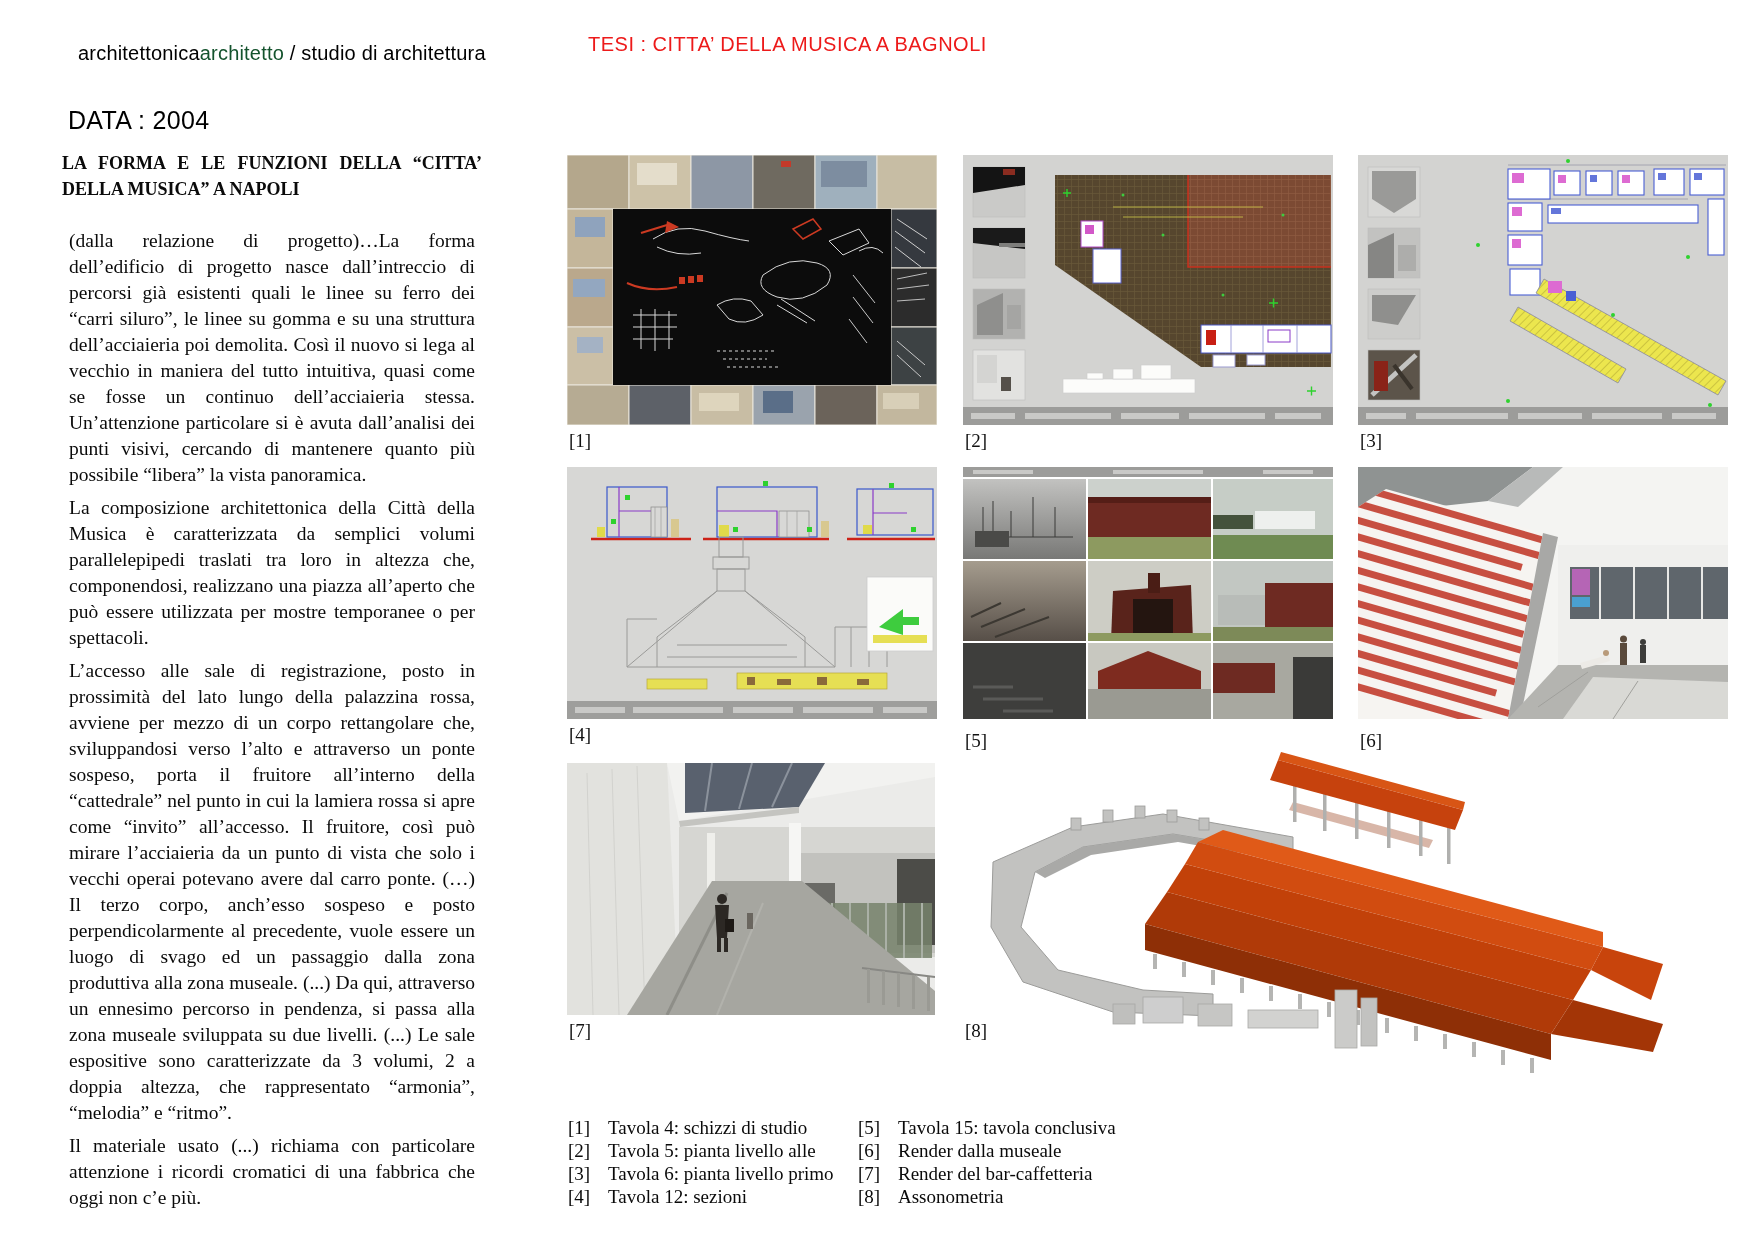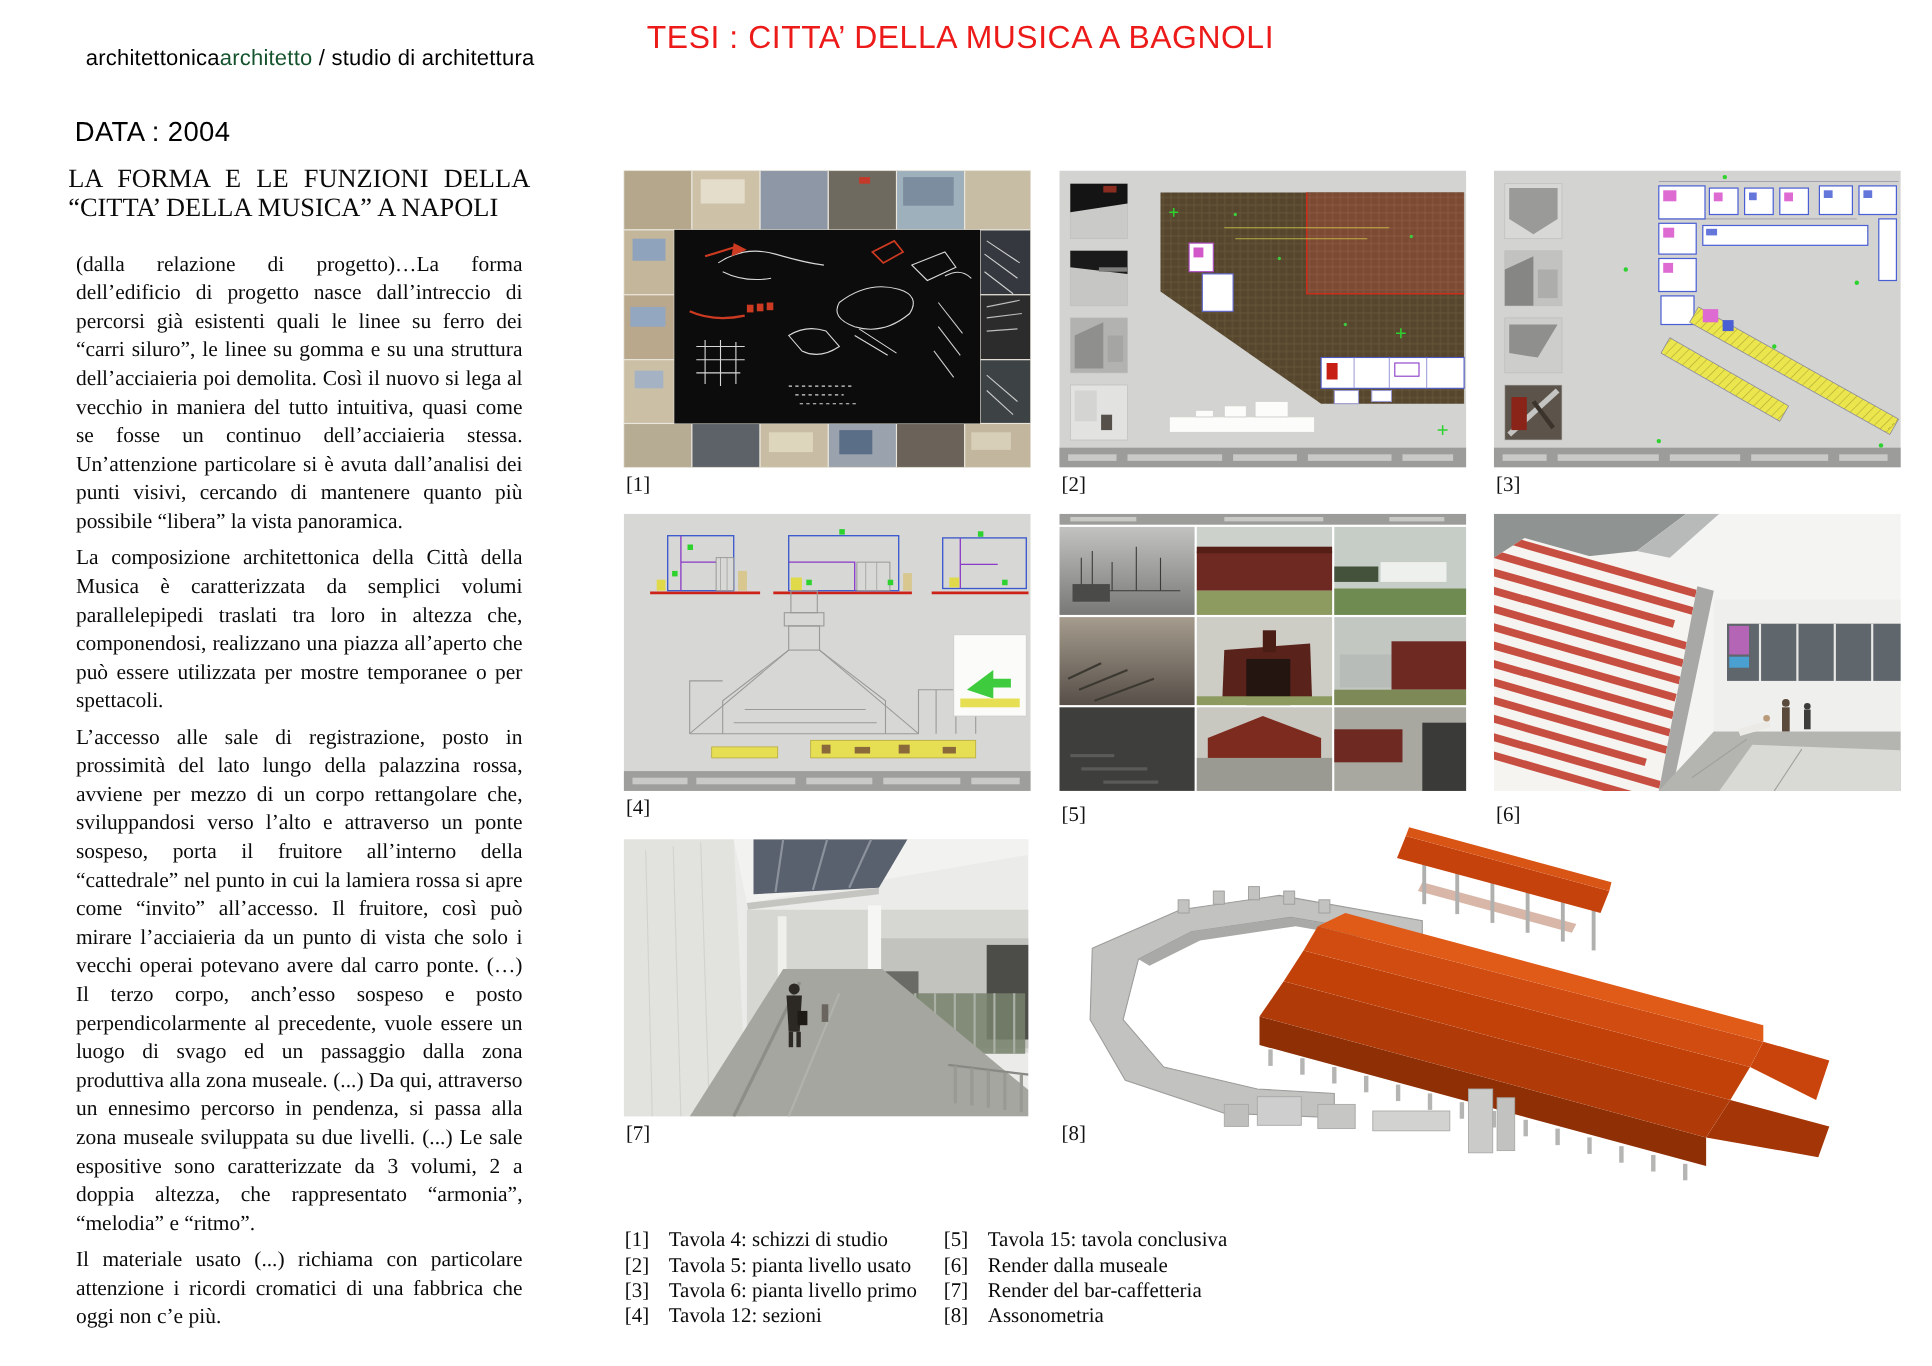--- a/index.html
+++ b/index.html
@@ -3,24 +3,24 @@
 <meta charset="utf-8">
 <style>
   html,body{margin:0;padding:0}
   body{
     width:1756px;height:1242px;position:relative;background:#ffffff;
     font-family:"Liberation Serif",serif;color:#000;overflow:hidden;
   }
   .sans{font-family:"Liberation Sans","DejaVu Sans",sans-serif}
   .brand{position:absolute;left:78px;top:42px;font-size:20px;letter-spacing:.2px;white-space:nowrap}
   .brand .red{color:#14532d}
-  .page-title{position:absolute;left:588px;top:19px;font-size:29px;color:#ed1a1a;letter-spacing:.5px;white-space:nowrap}
+  .page-title{position:absolute;left:588px;top:33px;font-size:20px;color:#ed1a1a;letter-spacing:.5px;white-space:nowrap}
   .date-line{position:absolute;left:68px;top:106px;font-size:25px;letter-spacing:.3px}
   .article{position:absolute;left:62px;top:150px;width:420px;font-size:19.5px;line-height:26px;text-align:justify;color:#0a0a0a}
-  .article h2{font-size:24px;font-weight:normal;margin:0 0 26px 0;line-height:26px;text-align:justify}
+  .article h2{font-size:18px;font-weight:bold;margin:0 0 26px 0;line-height:26px;text-align:justify}
   .article p{margin:7px;padding:0}
   .fig{position:absolute}
   .fig svg{display:block;width:100%;height:100%}
   .figlabel{position:absolute;font-size:19px;color:#111}
   .captions{position:absolute;top:1116px;font-size:19px;color:#0a0a0a}
   #cap-col-1{left:568px}
   #cap-col-2{left:858px}
   .cap-row{display:flex;height:23px;line-height:23px}
   .cap-tag{width:40px;flex:0 0 40px}
 </style>
@@ -543,21 +543,21 @@
 <div class="figlabel" style="left:569px;top:1020px">[7]</div>
 <div class="figlabel" style="left:965px;top:1020px">[8]</div>
 
 <div class="captions" id="cap-col-1">
   <div class="cap-row">
     <span class="cap-tag">[1]</span>
     <span class="cap-text">Tavola 4: schizzi di studio</span>
   </div>
   <div class="cap-row">
     <span class="cap-tag">[2]</span>
-    <span class="cap-text">Tavola 5: pianta livello usato</span>
+    <span class="cap-text">Tavola 5: pianta livello alle</span>
   </div>
   <div class="cap-row">
     <span class="cap-tag">[3]</span>
     <span class="cap-text">Tavola 6: pianta livello primo</span>
   </div>
   <div class="cap-row">
     <span class="cap-tag">[4]</span>
     <span class="cap-text">Tavola 12: sezioni</span>
   </div>
 </div>

